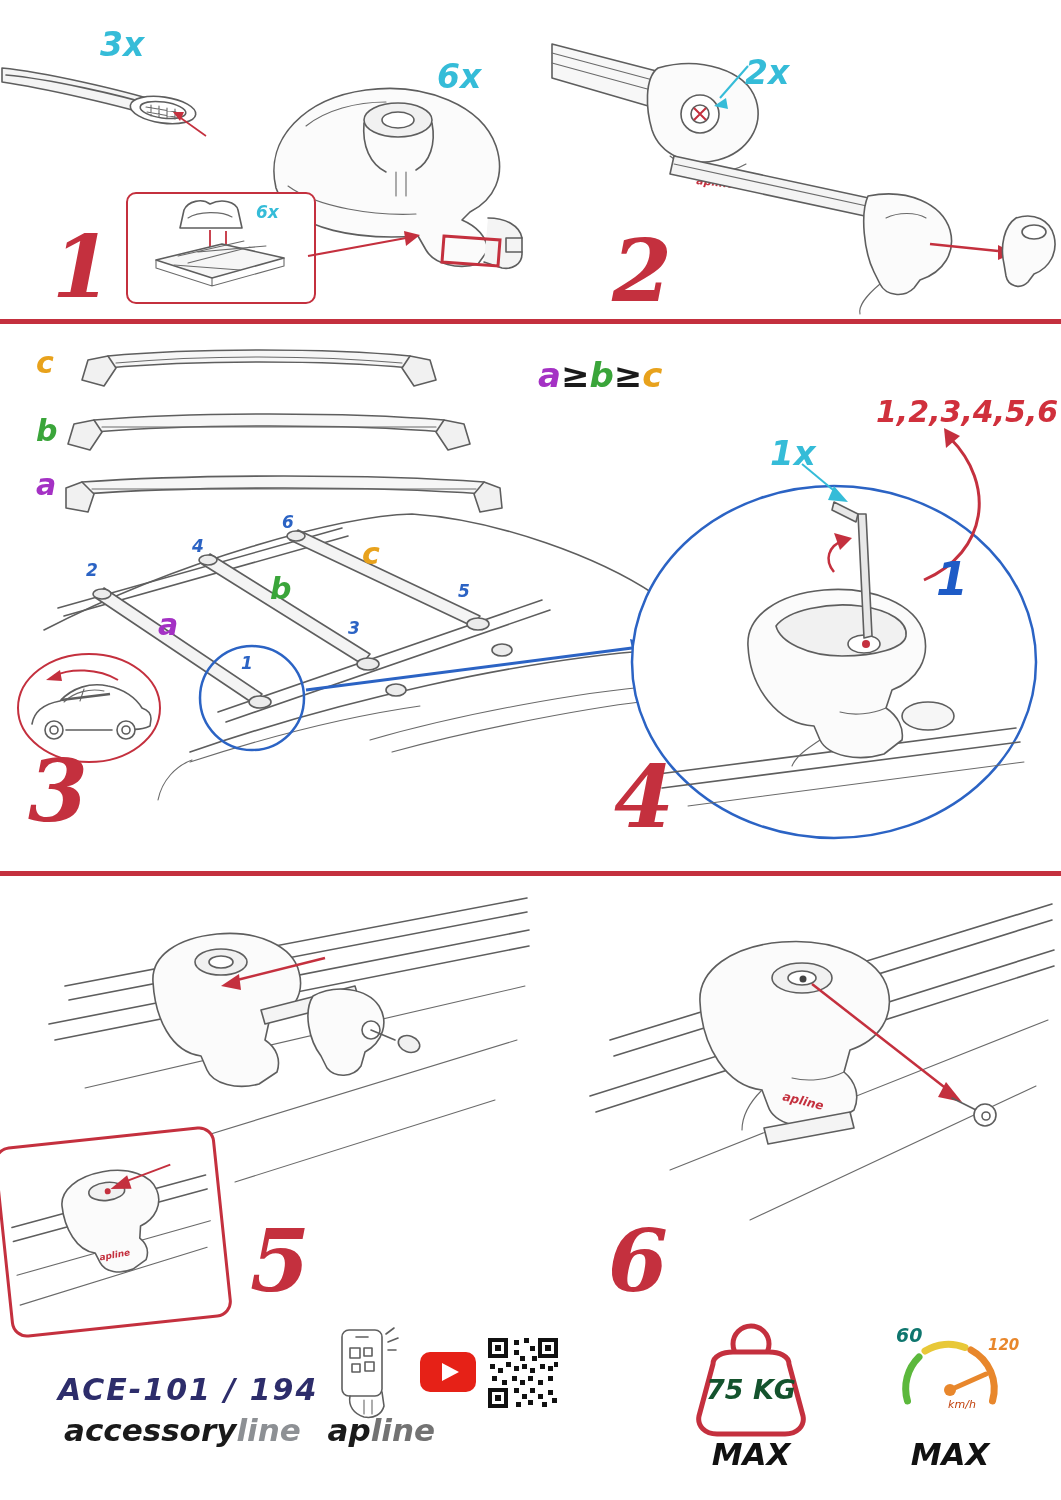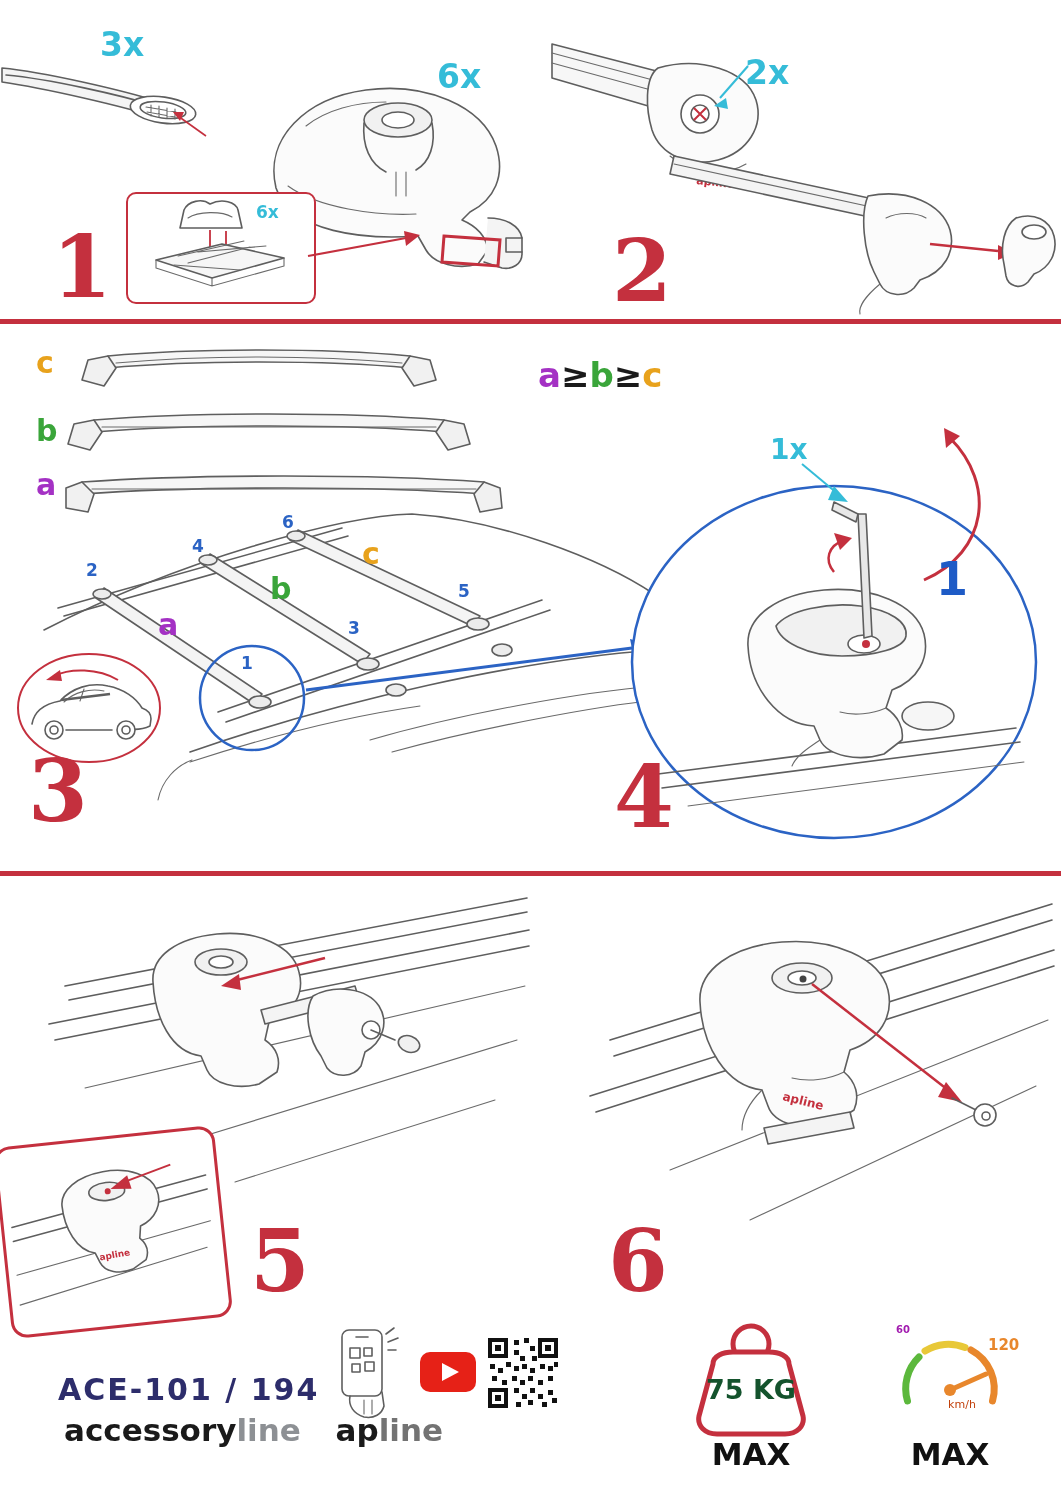--- a/index.html
+++ b/index.html
@@ -1,17 +1,17 @@
 <!DOCTYPE html>
 <html><head>
 <meta charset="utf-8">
 <style>
   * { margin:0; padding:0; box-sizing:border-box; }
   body { background:#ffffff; font-family:"DejaVu Sans","Liberation Sans",sans-serif; }
-  .page { position:relative; width:1061px; height:1500px; background:#fff; overflow:hidden; }
+  .page { position:relative; width:1061px; height:1500px; background:#fff; overflow:hidden;font-style:italic; }
   .abs { position:absolute; }
   .qty { color:#35bcd8; font-weight:bold; font-size:33px; line-height:1; }
   .numeral { color:#c4303e; font-family:"DejaVu Serif","Liberation Serif",serif;
              font-weight:bold; font-size:86px; line-height:1; }
   .divider { position:absolute; left:0; width:1061px; height:5px; background:#c4303e; }
   .poslabel { color:#2b63c4; font-weight:bold; font-size:17px; line-height:1; }
   .barletter { font-weight:bold; font-size:30px; line-height:1; }
   .rule span { font-weight:bold; font-size:34px; line-height:1; }
   .ln { stroke:#5e5e5e; stroke-width:1.6; stroke-linecap:round; stroke-linejoin:round; }
   .thin { stroke:#6a6a6a; stroke-width:1.1; stroke-linecap:round; }
@@ -198,27 +198,28 @@
     <circle cx="238" cy="168" r="4" fill="#c4303e"></circle>
     <path class="thin" fill="none" d="M192 264 C180 272 168 280 164 290"></path>
     <path class="thin" fill="none" d="M258 232 C244 238 226 240 212 236"></path>
     <ellipse class="ln" fill="#f6f6f6" cx="300" cy="240" rx="26" ry="14"></ellipse>
     <path class="ln" fill="#e8e8e8" d="M230 38 L238 38 L244 160 L236 162 Z"></path>
     <path class="ln" fill="#e8e8e8" d="M230 38 L206 26 L204 34 L228 46 Z"></path>
     <path d="M206 96 C196 84 200 70 216 64" stroke="#c4303e" stroke-width="2.5" fill="none"></path>
     <path d="M224 62 L206 57 L212 74 Z" fill="#c4303e"></path>
   </svg>
 
-  <span class="abs qty" style="left:770px;top:436px;font-size:28px">1x</span>
+  <span class="abs qty" style="left:770px;top:436px;font-size:34px">1x</span>
 
   <svg class="abs" style="left:798px;top:460px" width="60" height="54" viewBox="0 0 60 54">
     <path d="M4 4 L40 34" stroke="#35bcd8" stroke-width="2" fill="none"></path>
     <path d="M50 42 L36 26 L30 40 Z" fill="#35bcd8"></path>
   </svg>
 
+  <span class="abs" style="left:876px;top:394px;color:#d0303c;font-weight:bold;font-size:30px">1,2,3,4,5,6</span>
 
   <svg class="abs" style="left:896px;top:426px" width="112" height="162" viewBox="0 0 112 162">
     <path d="M28 154 C92 126 100 58 54 12" stroke="#c4303e" stroke-width="3" fill="none"></path>
     <path d="M48 2 L64 10 L50 22 Z" fill="#c4303e"></path>
   </svg>
 
   <span class="abs" style="left:936px;top:552px;color:#1e5bc6;font-weight:bold;font-size:46px">1</span>
 
   <span class="abs numeral" style="left:614px;top:754px">4</span>
 
@@ -277,21 +278,21 @@
     <circle class="ln" fill="#ffffff" cx="435" cy="225" r="11"></circle>
     <circle class="ln" fill="#ffffff" cx="436" cy="226" r="4"></circle>
   </svg>
 
   <span class="abs numeral" style="left:608px;top:1218px">6</span>
 
   <span class="abs" style="left:58px;top:1372px;color:#2d2d6b;font-weight:bold;font-size:30px;letter-spacing:2px">ACE-101 / 194</span>
 
   <div class="abs" style="left:64px;top:1412px;font-size:31px;font-weight:bold">
     <span style="color:#1a1a1a">accessory</span><span style="color:#8d9094">line</span>
-    <span style="color:#1a1a1a;margin-left:24px">ap</span><span style="color:#737373">line</span>
+    <span style="color:#1a1a1a;margin-left:16px">ap</span><span style="color:#737373">line</span>
   </div>
 
   <svg class="abs" style="left:320px;top:1326px" width="84" height="96" viewBox="0 0 84 96">
     <rect class="ln" fill="#ffffff" x="22" y="4" width="40" height="66" rx="7" stroke-width="2"></rect>
     <path class="ln" fill="none" d="M36 11 L48 11" stroke-width="2"></path>
     <rect class="ln" fill="none" x="30" y="22" width="10" height="10"></rect>
     <rect class="ln" fill="none" x="44" y="22" width="8" height="8"></rect>
     <rect class="ln" fill="none" x="32" y="38" width="8" height="8"></rect>
     <rect class="ln" fill="none" x="45" y="36" width="9" height="9"></rect>
     <path class="ln" fill="none" d="M66 8 L74 2 M68 16 L78 12 M68 24 L76 24" stroke-width="2"></path>
@@ -357,18 +358,18 @@
   <span class="abs ctr" style="left:676px;top:1374px;width:150px;color:#14532d;font-weight:bold;font-size:27px">75 KG</span>
   <span class="abs ctr" style="left:676px;top:1436px;width:150px;color:#111;font-weight:bold;font-size:31px">MAX</span>
 
   <svg class="abs" style="left:880px;top:1322px" width="140" height="106" viewBox="0 0 140 106">
     <path d="M27.5 79 A44 44 0 0 1 39 35" fill="none" stroke="#5cb83c" stroke-width="7" stroke-linecap="round"></path>
     <path d="M45 29 A44 44 0 0 1 85 25.5" fill="none" stroke="#e8c838" stroke-width="7" stroke-linecap="round"></path>
     <path d="M91 28 A44 44 0 0 1 112.5 79" fill="none" stroke="#e8872c" stroke-width="7" stroke-linecap="round"></path>
     <path d="M70 68 L106 52" stroke="#e8872c" stroke-width="5" stroke-linecap="round" fill="none"></path>
     <circle cx="70" cy="68" r="6" fill="#e8872c"></circle>
   </svg>
-  <span class="abs" style="left:896px;top:1324px;color:#a21caf;font-weight:bold;font-size:10px">60</span>
+  <span class="abs" style="left:896px;top:1324px;color:#0f766e;font-weight:bold;font-size:19px">60</span>
   <span class="abs" style="left:988px;top:1336px;color:#e8872c;font-weight:bold;font-size:15px">120</span>
   <span class="abs ctr" style="left:892px;top:1398px;width:140px;color:#c2410c;font-size:11px">km/h</span>
   <span class="abs ctr" style="left:880px;top:1436px;width:140px;color:#111;font-weight:bold;font-size:31px">MAX</span>
 
 </div>
 
 </body></html>

